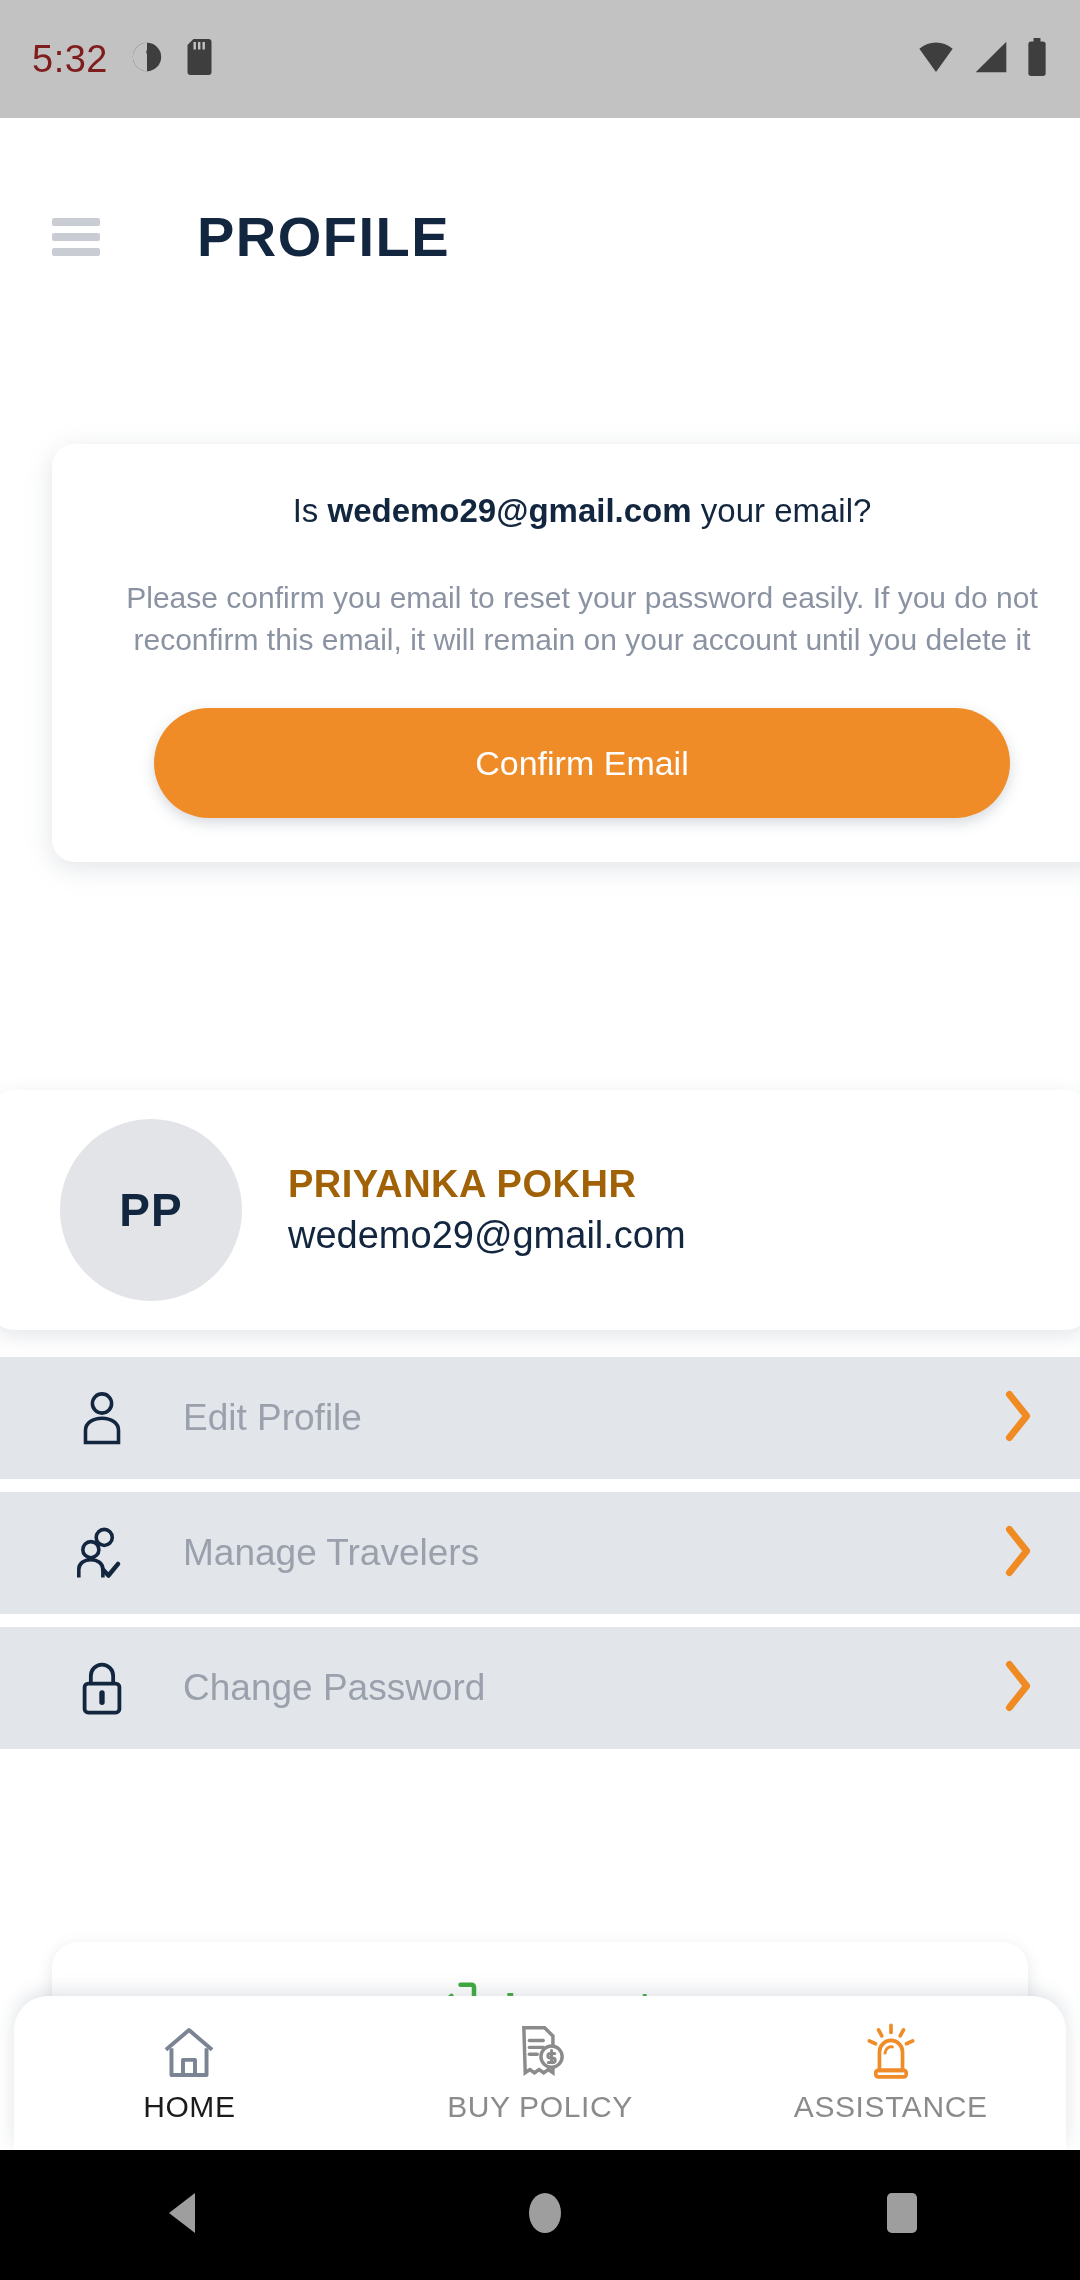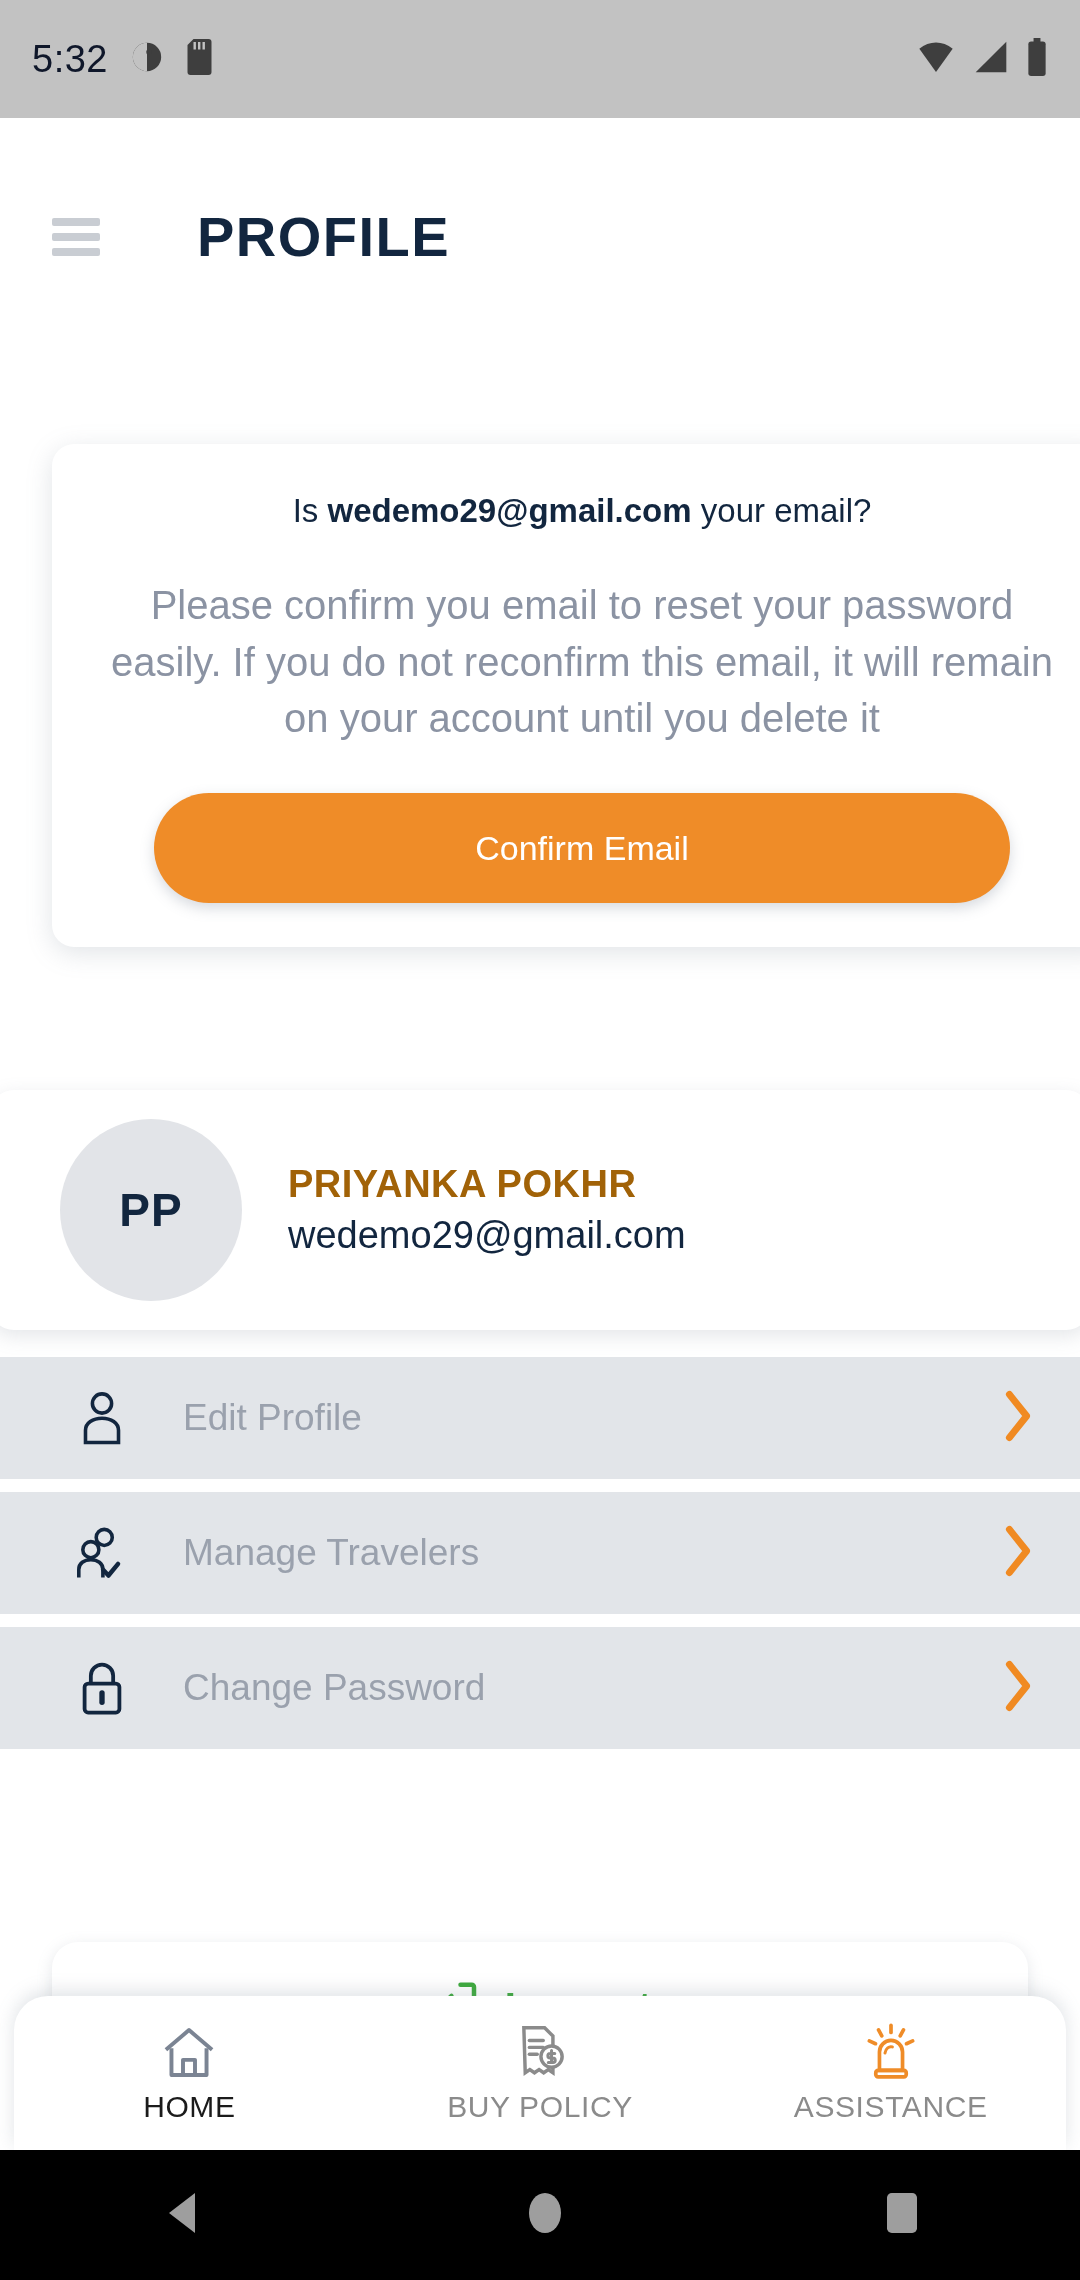--- a/index.html
+++ b/index.html
@@ -24,21 +24,21 @@
     top: 0; left: 0;
     width: 1080px; height: 118px;
     background: #c2c2c2;
     display: flex;
     align-items: center;
     padding: 0 32px;
   }
   .sb-left { display: flex; align-items: center; gap: 22px; }
   .sb-time {
     font-size: 38px;
-    color: #0f172a;
+    color: #7f1d1d;
     letter-spacing: 0.5px;
     font-family: "Liberation Sans", sans-serif;
   }
   .sb-right { margin-left: auto; display: flex; align-items: center; gap: 16px; }
 
   
   .header {
     position: absolute;
     top: 118px; left: 0;
     width: 1080px; height: 210px;
@@ -87,21 +87,21 @@
     text-align: center;
   }
   .email-q {
     font-size: 33px;
     color: #12263f;
     line-height: 1.3;
   }
   .email-q b { font-weight: bold; }
   .email-desc {
     margin-top: 44px;
-    font-size: 40px;
+    font-size: 30px;
     color: #8b93a3;
     line-height: 1.42;
     padding: 0 14px;
   }
   .btn-confirm {
     margin: 46px auto 2px auto;
     display: block;
     width: 856px;
     height: 110px;
     background: #ef8c28;

